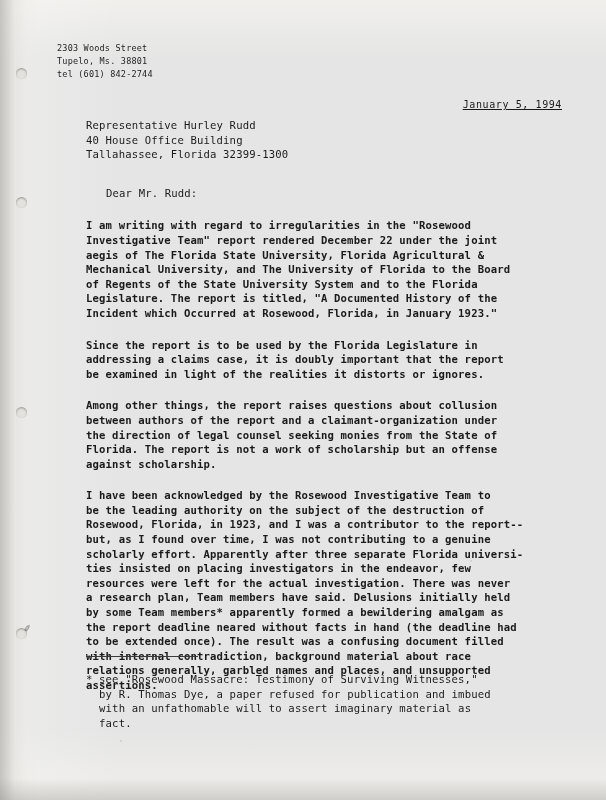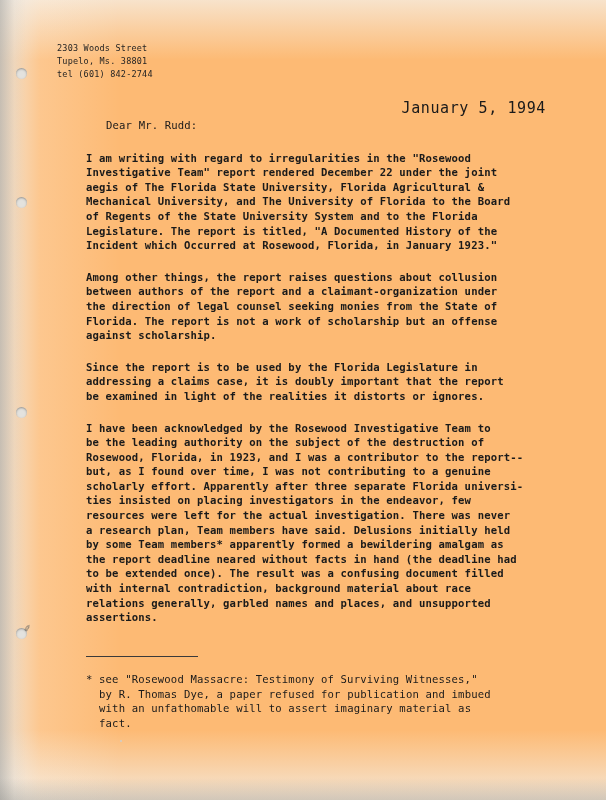--- a/index.html
+++ b/index.html
@@ -4,21 +4,21 @@
 <style>
   html, body {
     margin: 0;
     padding: 0;
     background: #8a8a8a;
   }
   .page {
     position: relative;
     width: 606px;
     height: 800px;
-    background: #fdba74;
+    background: #e5e5e5;
     overflow: hidden;
     font-family: "DejaVu Sans Mono", monospace;
     color: #1a1a1a;
   }
   
   .paper-tint {
     position: absolute;
     inset: 0;
     background:
       linear-gradient(90deg, rgba(238,236,232,0.85) 0px, rgba(252,252,250,0.2) 40px, rgba(255,255,255,0) 120px),
@@ -60,25 +60,26 @@
     left: 57px;
     top: 42px;
     font-size: 8.5px;
     line-height: 13px;
     letter-spacing: 0.2px;
     white-space: pre;
     color: #242424;
   }
   .date {
     position: absolute;
-    right: 60px;
+    right: 44px;
     top: 99px;
-    font-size: 15px;
+    font-size: 10px;
     letter-spacing: 0.6px;
     white-space: pre;
+    text-decoration: underline;
   }
   .body-block {
     position: absolute;
     left: 86px;
     top: 118px;
     right: 34px;
     font-size: 10.6px;
     line-height: 14.6px;
     letter-spacing: 0.15px;
   }
@@ -147,36 +148,39 @@
   <div class="speck" style="left:470px; top:560px; width:2px; height:2px;"></div>
   <div class="speck" style="left:120px; top:740px; width:2px; height:2px;"></div>
 
   <div class="letterhead">2303 Woods Street
 Tupelo, Ms. 38801
 tel (601) 842-2744</div>
 
   <div class="date">January 5, 1994</div>
 
   <div class="body-block">
+    <div class="addr">Representative Hurley Rudd
+40 House Office Building
+Tallahassee, Florida 32399-1300</div>
     <div class="salutation">Dear Mr. Rudd:</div>
     <p class="para">I am writing with regard to irregularities in the "Rosewood
 Investigative Team" report rendered December 22 under the joint
 aegis of The Florida State University, Florida Agricultural &amp;
 Mechanical University, and The University of Florida to the Board
 of Regents of the State University System and to the Florida
 Legislature. The report is titled, "A Documented History of the
 Incident which Occurred at Rosewood, Florida, in January 1923."</p>
+    <p class="para">Since the report is to be used by the Florida Legislature in
+addressing a claims case, it is doubly important that the report
+be examined in light of the realities it distorts or ignores.</p>
     <p class="para">Among other things, the report raises questions about collusion
 between authors of the report and a claimant-organization under
 the direction of legal counsel seeking monies from the State of
 Florida. The report is not a work of scholarship but an offense
 against scholarship.</p>
-    <p class="para">Since the report is to be used by the Florida Legislature in
-addressing a claims case, it is doubly important that the report
-be examined in light of the realities it distorts or ignores.</p>
     <p class="para">I have been acknowledged by the Rosewood Investigative Team to
 be the leading authority on the subject of the destruction of
 Rosewood, Florida, in 1923, and I was a contributor to the report--
 but, as I found over time, I was not contributing to a genuine
 scholarly effort. Apparently after three separate Florida universi-
 ties insisted on placing investigators in the endeavor, few
 resources were left for the actual investigation. There was never
 a research plan, Team members have said. Delusions initially held
 by some Team members* apparently formed a bewildering amalgam as
 the report deadline neared without facts in hand (the deadline had

